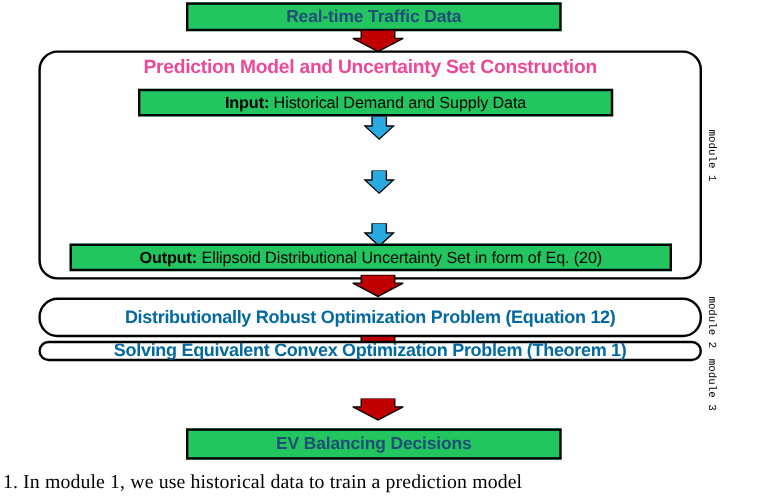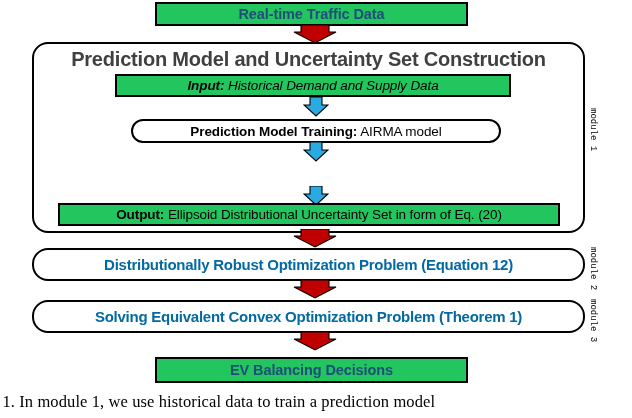--- a/index.html
+++ b/index.html
@@ -59,23 +59,23 @@
   }
 
   
   .title-blue {
     color: #1f4e79;
     font-weight: bold;
     font-size: 14.5px;
     letter-spacing: -0.1px;
   }
   .title-red {
-    color: #404040;
-    font-weight: bold;
-    font-size: 20px;
+    color: #ec4899;
+    font-weight: bold;
+    font-size: 16px;
     letter-spacing: -0.2px;
   }
   .title-red-sm {
     color: #0369a1;
     font-weight: bold;
     font-size: 15px;
     letter-spacing: -0.25px;
   }
   .body-text {
     color: #000000;
@@ -132,37 +132,32 @@
   </div>
 
   <div class="module-frame" style="left:32px; top:42px; width:553px; height:191px;"></div>
 
   <div class="module-label" style="left:598px; top:108px;">module 1</div>
 
   <div style="position:absolute; left:32px; top:48px; width:553px; text-align:center;">
     <span class="title-red">Prediction Model and Uncertainty Set Construction</span>
   </div>
 
-  <div class="rect-box" style="left:115px; top:74px; width:396px; height:23px;font-style:italic;">
+  <div class="rect-box" style="left:115px; top:74px; width:396px; height:23px;">
     <span class="body-text">
       <b>Input:</b><span> Historical Demand and Supply Data</span>
     </span>
   </div>
 
   <div class="arrow" style="left:303px; top:97px;">
     <svg width="26" height="20" viewBox="0 0 26 20">
       <polygon points="7,0 19,0 19,8 25,8 13,19 1,8 7,8" fill="#29ABE2" stroke="#000000" stroke-width="1.1"></polygon>
     </svg>
   </div>
 
-  <div class="round-box" style="left:131px; top:119px; width:370px; height:24px;">
-    <span class="body-text">
-      <b>Prediction Model Training:</b><span> AIRMA model</span>
-    </span>
-  </div>
 
   <div class="arrow" style="left:303px; top:142px;">
     <svg width="26" height="20" viewBox="0 0 26 20">
       <polygon points="7,0 19,0 19,8 25,8 13,19 1,8 7,8" fill="#29ABE2" stroke="#000000" stroke-width="1.1"></polygon>
     </svg>
   </div>
 
 
   <div class="arrow" style="left:303px; top:186px;">
     <svg width="26" height="20" viewBox="0 0 26 20">
@@ -186,21 +181,21 @@
     <span class="title-red-sm">Distributionally Robust Optimization Problem (Equation 12)</span>
   </div>
   <div class="module-label" style="left:598px; top:247px;">module 2</div>
 
   <div class="arrow" style="left:293px; top:280px;">
     <svg width="44" height="19" viewBox="0 0 44 19">
       <polygon points="8,0 36,0 36,7 43,7 22,18 1,7 8,7" fill="#c00000" stroke="#000000" stroke-width="1.1"></polygon>
     </svg>
   </div>
 
-  <div class="round-box" style="left:32px; top:300px; width:553px; height:33px; border-radius:16px;text-align:center;">
+  <div class="round-box" style="left:32px; top:284px; width:553px; height:17px; border-radius:16px;text-align:center;">
     <span class="title-red-sm">Solving Equivalent Convex Optimization Problem (Theorem 1)</span>
   </div>
   <div class="module-label" style="left:598px; top:299px;">module 3</div>
 
   <div class="arrow" style="left:293px; top:332px;">
     <svg width="44" height="19" viewBox="0 0 44 19">
       <polygon points="8,0 36,0 36,7 43,7 22,18 1,7 8,7" fill="#c00000" stroke="#000000" stroke-width="1.1"></polygon>
     </svg>
   </div>
 

